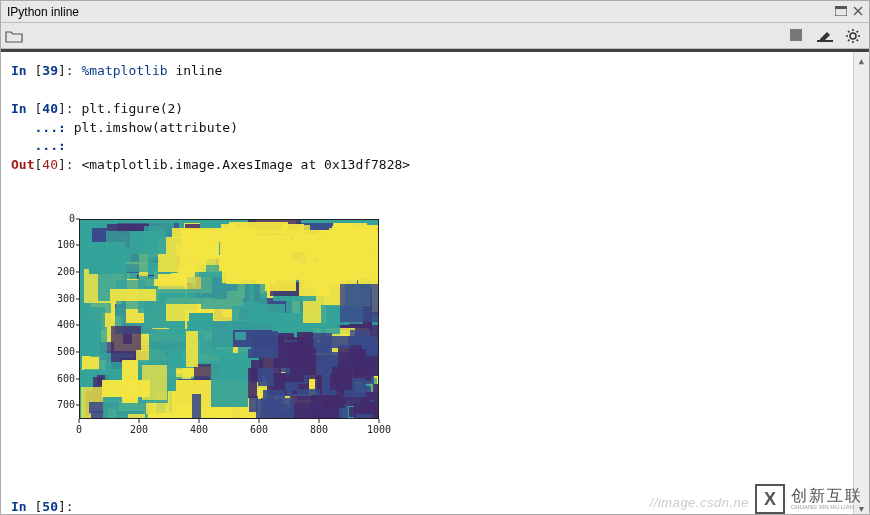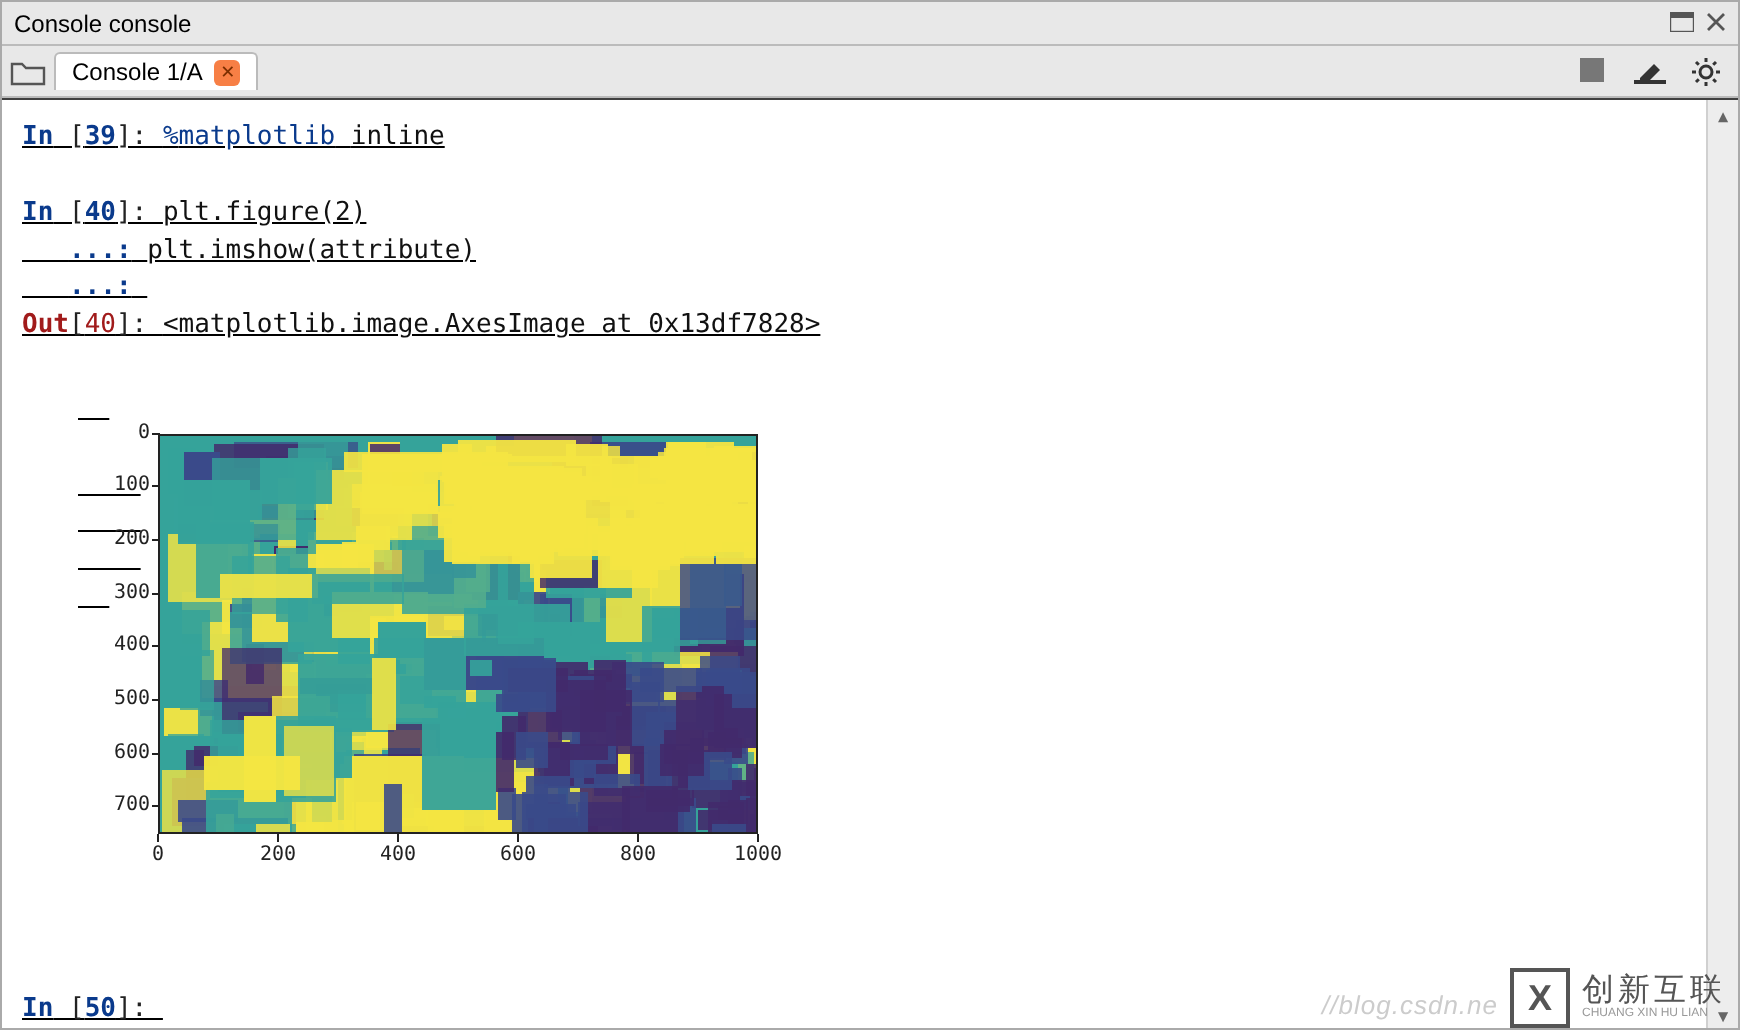--- a/index.html
+++ b/index.html
@@ -66,26 +66,25 @@
   }
   .tab-bar-right {
     margin-left: auto;
     display: flex; gap: 12px;
     align-items: center;
     padding-right: 4px;
   }
   .tool-icon { width:16px; height:16px; display:inline-block; }
   .console-area {
     background: #fff;
-    border-top: 1px solid #404040;
+    border-top: 3px solid #404040;
     height: calc(515px - 22px - 26px);
     overflow: hidden;
     position: relative;
     display: flex;
-    text-decoration: underline;
   }
   .console-content {
     flex: 1;
     padding: 10px 10px 10px 10px;
     line-height: 1.45;
     white-space: pre;
     font-family: "DejaVu Sans Mono", "Consolas", monospace;
   }
   .scrollbar-v {
     width: 16px;
@@ -160,21 +159,21 @@
   }
   .brand .txt { color:#555; line-height:1; }
   .brand .txt .big { font-size:16px; letter-spacing:2px; }
   .brand .txt .small { font-size:6px; color:#999; }
   .iconbtn { color:#555; }
 </style>
 </head>
 <body>
 
 <div class="title-bar">
-  <span>Console console</span>
+  <span>IPython inline</span>
   <span class="right-icons">
     <span class="iconbtn" title="dock">
       <svg width="12" height="10" viewBox="0 0 12 10">
           <rect x="0" y="0" width="12" height="10" fill="none" stroke="#555" stroke-width="1.2"></rect>
           <rect x="0" y="0" width="12" height="3" fill="#555"></rect>
         </svg>
     </span>
     <span class="iconbtn" title="close">
       <svg width="10" height="10" viewBox="0 0 10 10">
           <path d="M1 1 L9 9 M9 1 L1 9" stroke="#555" stroke-width="1.4"></path>
@@ -182,24 +181,20 @@
     </span>
   </span>
 </div>
 
 <div class="tab-bar">
   <span class="folder-icon">
     <svg width="18" height="14" viewBox="0 0 18 14">
         <path d="M1 3 h5 l2 2 h9 v8 h-16 z" fill="none" stroke="#555" stroke-width="1.2"></path>
       </svg>
   </span>
-  <div class="tab">
-    <span>Console 1/A</span>
-    <span class="tab-close">✕</span>
-  </div>
   <div class="tab-bar-right">
     <span class="tool-icon">
       <svg width="14" height="14">
           <rect x="1" y="1" width="12" height="12" fill="#777"></rect>
         </svg>
     </span>
     <span class="tool-icon">
       <svg width="16" height="14" viewBox="0 0 16 14">
           <path d="M3 11 L10 4 l3 3 -7 7 h-3 z" fill="#333"></path>
           <rect x="0" y="12" width="16" height="2" fill="#333"></rect>
@@ -231,21 +226,21 @@
   </div>
 </div>
 
 <span class="in-prompt"><span class="kw">In</span> [<span class="num">50</span>]: </span><span class="code"></span></div>
 
   <div class="scrollbar-v">
     <div class="scroll-btn top">▴</div>
     <div class="scroll-btn bot">▾</div>
   </div>
 
-  <div class="watermark">//blog.csdn.ne</div>
+  <div class="watermark">//image.csdn.ne</div>
   <div class="brand">
     <div class="bx">X</div>
     <div class="txt">
       <div class="big">创新互联</div>
       <div class="small">CHUANG XIN HU LIAN</div>
     </div>
   </div>
 </div>
 
 </body></html>

